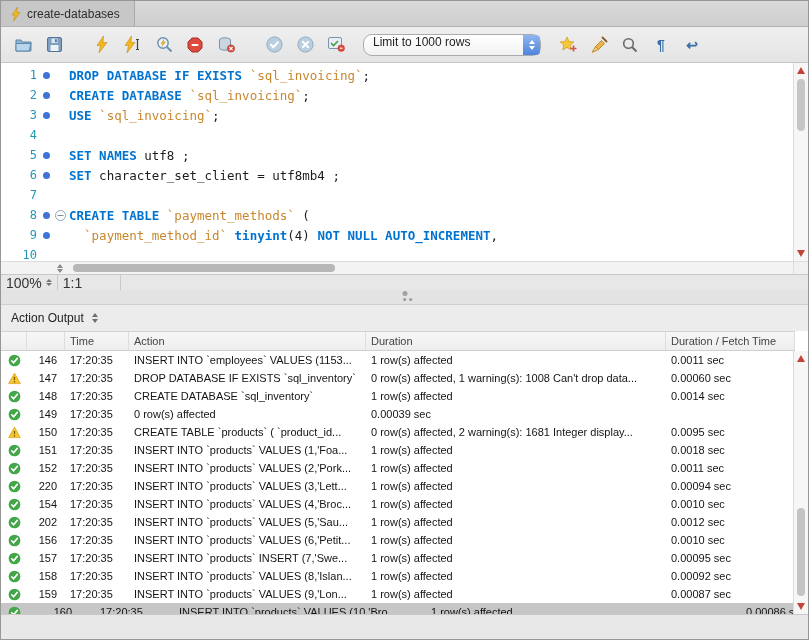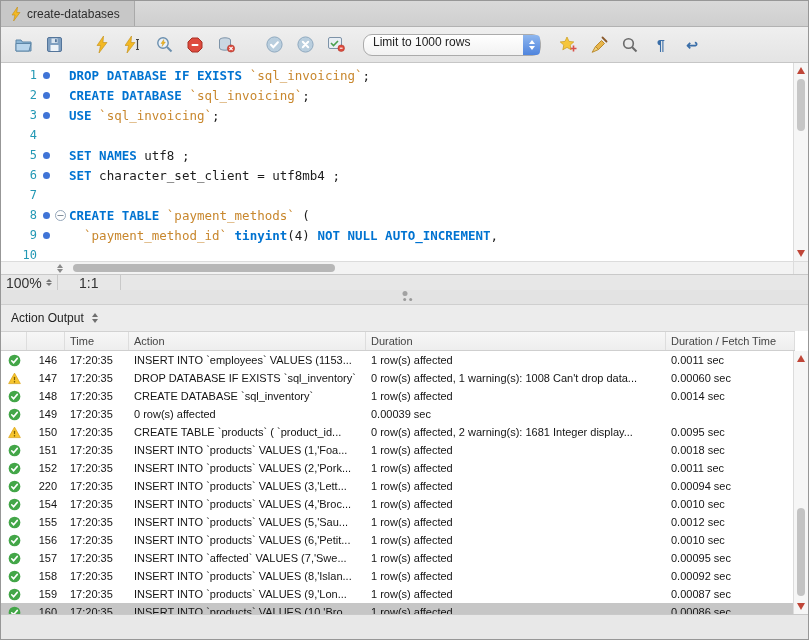--- a/index.html
+++ b/index.html
@@ -61,21 +61,21 @@
   .ohead{height:26px;flex:0 0 26px;background:#ececec;display:flex;align-items:center;padding-left:10px;font-size:12px;color:#222;gap:8px;}
   .popchev{display:flex;flex-direction:column;gap:2px;}
   .popchev .u{width:0;height:0;border-left:3.5px solid transparent;border-right:3.5px solid transparent;border-bottom:4px solid #6f6f6f;}
   .popchev .d{width:0;height:0;border-left:3.5px solid transparent;border-right:3.5px solid transparent;border-top:4px solid #6f6f6f;}
 
   .tablewrap{position:relative;flex:1 1 auto;background:#fff;overflow:hidden;}
   .grid{display:grid;grid-template-columns:26px 38px 64px 237px 300px 1fr;width:794px;box-sizing:border-box;}
   .thead{height:20px;background:linear-gradient(#f7f7f7,#eeeeee);border-top:1px solid #d2d2d2;border-bottom:1px solid #cfcfcf;font-size:11px;color:#444;align-items:center;}
   .thead .c{border-right:1px solid #ddd;height:100%;display:flex;align-items:center;padding-left:5px;box-sizing:border-box;}
   .t-row{height:18px;font-size:11px;color:#141414;align-items:center;background:#fff;}
-  .t-row.selected{background:#c6c6c6;}
+  .t-row.selected{background:#c6c6c6;gap:15px;}
   .t-row .c{display:flex;align-items:center;height:100%;padding-left:5px;box-sizing:border-box;overflow:hidden;white-space:nowrap;}
   .c-icon{justify-content:center;padding-left:0 !important;}
   .c-idx{justify-content:flex-end;padding-right:8px;padding-left:0 !important;}
   .ovscroll{position:absolute;top:20px;right:0;bottom:0;width:15px;background:#f6f6f6;border-left:1px solid #dcdcdc;box-sizing:border-box;}
   .ovscroll .arr-up{position:absolute;top:4px;left:3px;width:0;height:0;border-left:4.5px solid transparent;border-right:4.5px solid transparent;border-bottom:7px solid #bf4537;}
   .ovscroll .arr-dn{position:absolute;bottom:4px;left:3px;width:0;height:0;border-left:4.5px solid transparent;border-right:4.5px solid transparent;border-top:7px solid #bf4537;}
   .ovscroll .thumb{position:absolute;left:3px;bottom:18px;width:8px;height:88px;border-radius:4px;background:#c3c3c3;}
 
   .footer{height:24px;flex:0 0 24px;background:#e8e8e8;border-top:1px solid #c9c9c9;}
 </style>
@@ -279,21 +279,21 @@
   </div>
 
   <div class="estatus">
     <span class="cellz">
       <span>100%</span>
       <span class="zstep">
           <span class="u"></span>
           <span class="d"></span>
         </span>
     </span>
-    <span class="cellz" style="min-width:52px;justify-content:center;">
+    <span class="cellz" style="min-width:52px;">
       <span>1:1</span>
     </span>
   </div>
 
   <div class="splitter">
     <span class="d1"></span>
     <span class="d2"></span>
   </div>
 
   <div class="ohead">
@@ -432,21 +432,21 @@
           <span class="c ">1 row(s) affected</span>
           <span class="c ">0.0010 sec</span>
         </div>
         <div class="grid t-row">
           <span class="c c-icon">
             <svg viewBox="0 0 14 14" width="13" height="13">
               <circle cx="7" cy="7" r="6.3" fill="#43a648"></circle>
               <path d="M4 7.3l2 2.1 4-4.7" stroke="#fff" stroke-width="1.7" fill="none" stroke-linecap="round"></path>
             </svg>
           </span>
-          <span class="c c-idx">155</span>
+          <span class="c c-idx">202</span>
           <span class="c ">17:20:35</span>
           <span class="c ">INSERT INTO `products` VALUES (5,'Sau...</span>
           <span class="c ">1 row(s) affected</span>
           <span class="c ">0.0012 sec</span>
         </div>
         <div class="grid t-row">
           <span class="c c-icon">
             <svg viewBox="0 0 14 14" width="13" height="13">
               <circle cx="7" cy="7" r="6.3" fill="#43a648"></circle>
               <path d="M4 7.3l2 2.1 4-4.7" stroke="#fff" stroke-width="1.7" fill="none" stroke-linecap="round"></path>
@@ -460,21 +460,21 @@
         </div>
         <div class="grid t-row">
           <span class="c c-icon">
             <svg viewBox="0 0 14 14" width="13" height="13">
               <circle cx="7" cy="7" r="6.3" fill="#43a648"></circle>
               <path d="M4 7.3l2 2.1 4-4.7" stroke="#fff" stroke-width="1.7" fill="none" stroke-linecap="round"></path>
             </svg>
           </span>
           <span class="c c-idx">157</span>
           <span class="c ">17:20:35</span>
-          <span class="c ">INSERT INTO `affected` VALUES (7,'Swe...</span>
+          <span class="c ">INSERT INTO `products` INSERT (7,'Swe...</span>
           <span class="c ">1 row(s) affected</span>
           <span class="c ">0.00095 sec</span>
         </div>
         <div class="grid t-row">
           <span class="c c-icon">
             <svg viewBox="0 0 14 14" width="13" height="13">
               <circle cx="7" cy="7" r="6.3" fill="#43a648"></circle>
               <path d="M4 7.3l2 2.1 4-4.7" stroke="#fff" stroke-width="1.7" fill="none" stroke-linecap="round"></path>
             </svg>
           </span>

